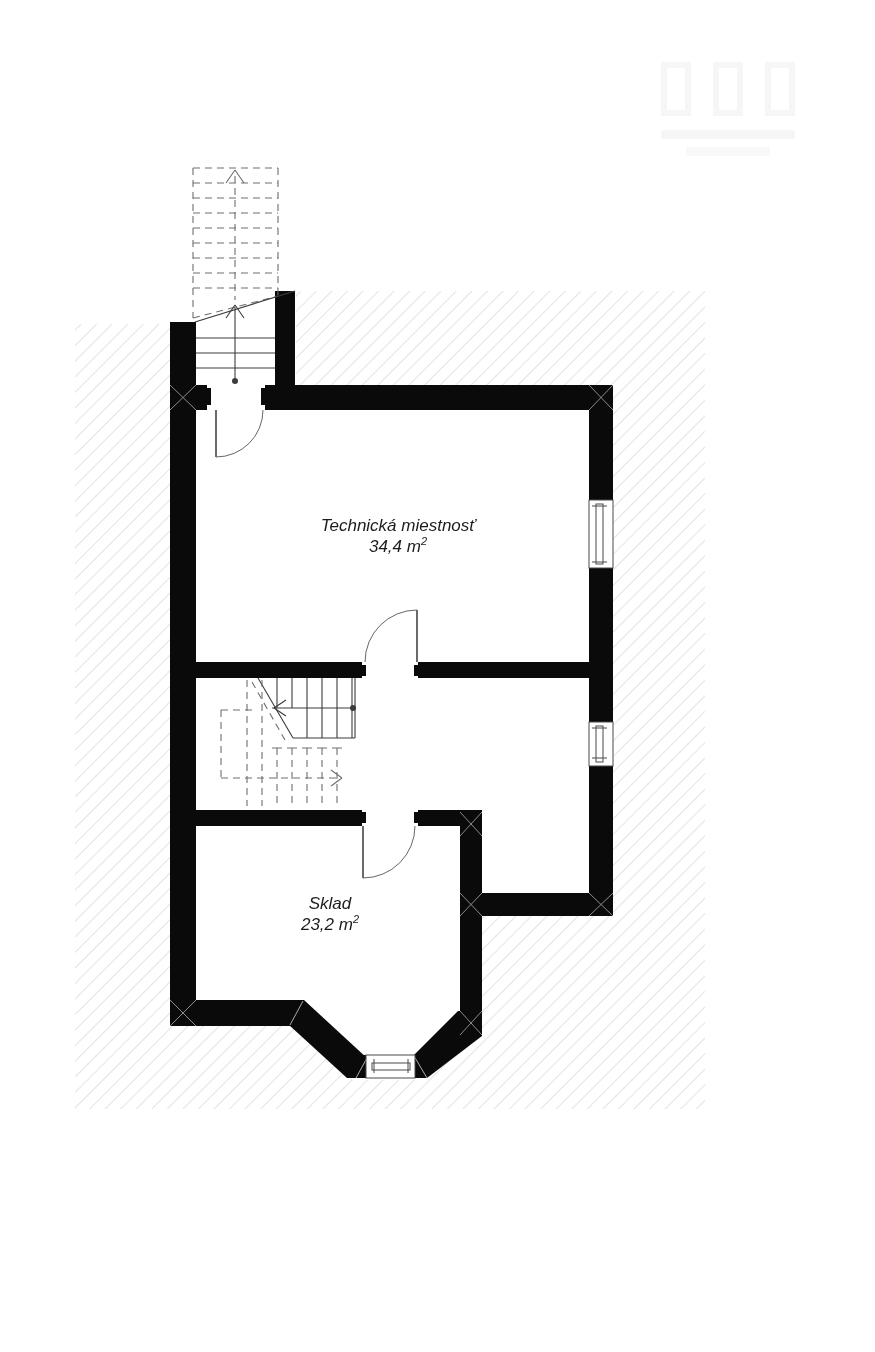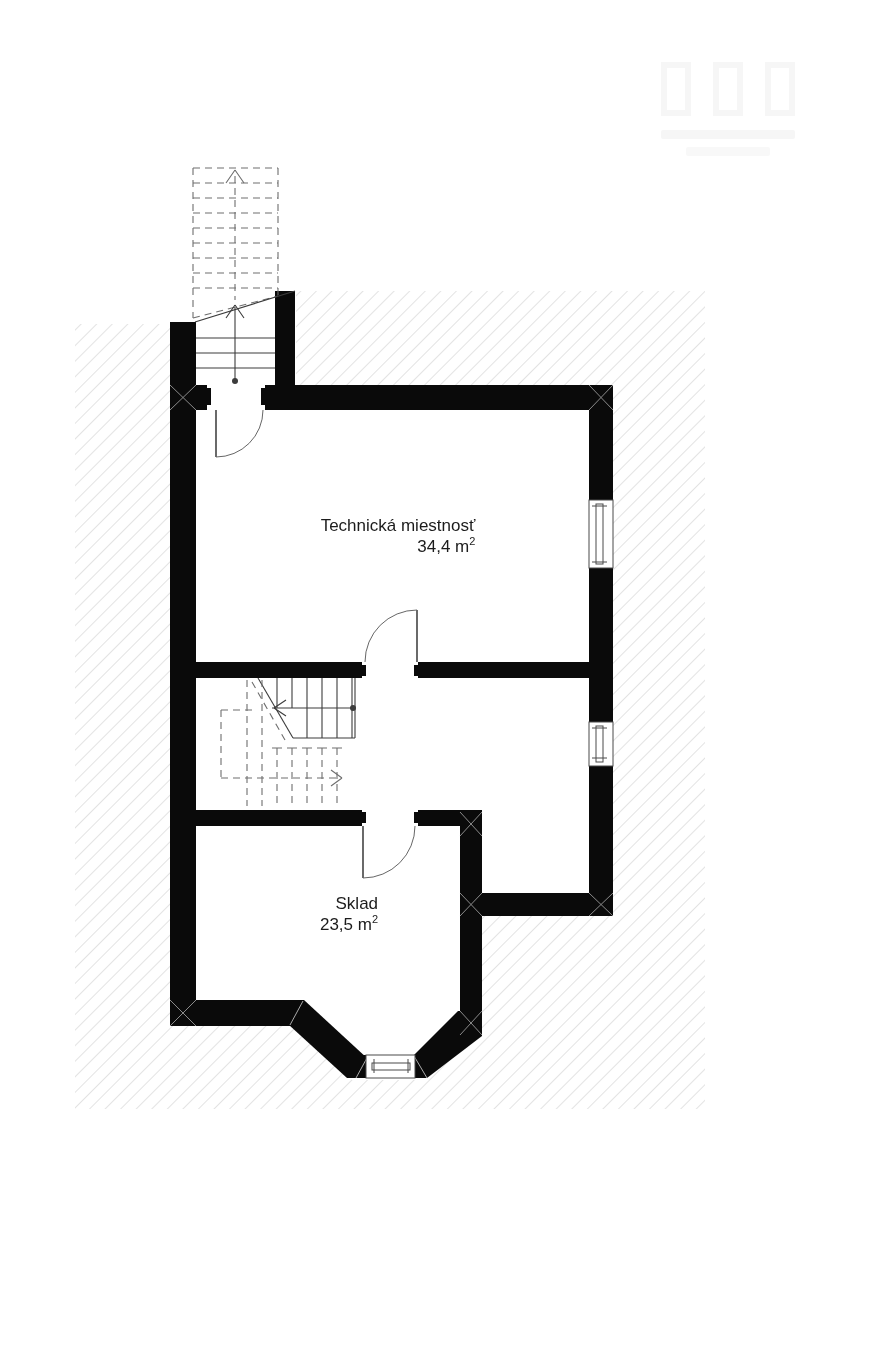--- a/index.html
+++ b/index.html
@@ -3,21 +3,21 @@
 <meta charset="utf-8">
 <style>
   html,body{margin:0;padding:0;background:#ffffff;}
   .stage{
     position:relative;width:875px;height:1352px;background:#ffffff;overflow:hidden;
     font-family:"Liberation Sans", sans-serif;
   }
   .plan-svg{position:absolute;left:0;top:0;}
   .room-label{
     position:absolute;transform:translate(-50%,-50%);
-    text-align:right;color:#1c1c1c;font-size:17px;line-height:21px;white-space:nowrap;
+    text-align:center;color:#1c1c1c;font-size:17px;line-height:21px;white-space:nowrap;font-style:italic;
   }
   .room-label sup{font-size:11px;line-height:0;}
   
   .watermark{position:absolute;left:661px;top:62px;width:134px;height:100px;}
   .wm-letters{display:flex;justify-content:space-between;height:56px;}
   .wm-letter{width:30px;height:54px;border:6px solid #f6f6f6;box-sizing:border-box;}
   .wm-bar{margin-top:12px;height:9px;background:#f6f6f6;border-radius:2px;}
   .wm-sub{margin:8px auto 0;width:84px;height:9px;background:#f8f8f8;border-radius:2px;}
 </style>
 </head>
@@ -154,23 +154,23 @@
         <path d="M272,748 H282 M287,748 H297 M302,748 H312 M317,748 H327 M332,748 H342"></path>
         <path d="M342,778 L331,770 M342,778 L331,786"></path>
       </g>
     </g>
   </svg>
 
   <div class="room-label" style="left:398px;top:536px;">
     <div>Technická miestnosť</div>
     <div><span>34,4 m</span><sup>2</sup></div>
   </div>
-  <div class="room-label" style="left:349px;top:914px;">
+  <div class="room-label" style="left:330px;top:914px;">
     <div>Sklad</div>
-    <div><span>23,5 m</span><sup>2</sup></div>
+    <div><span>23,2 m</span><sup>2</sup></div>
   </div>
 
   <div class="watermark">
     <div class="wm-letters">
       <span class="wm-letter"></span>
       <span class="wm-letter"></span>
       <span class="wm-letter"></span>
     </div>
     <div class="wm-bar"></div>
     <div class="wm-sub"></div>

